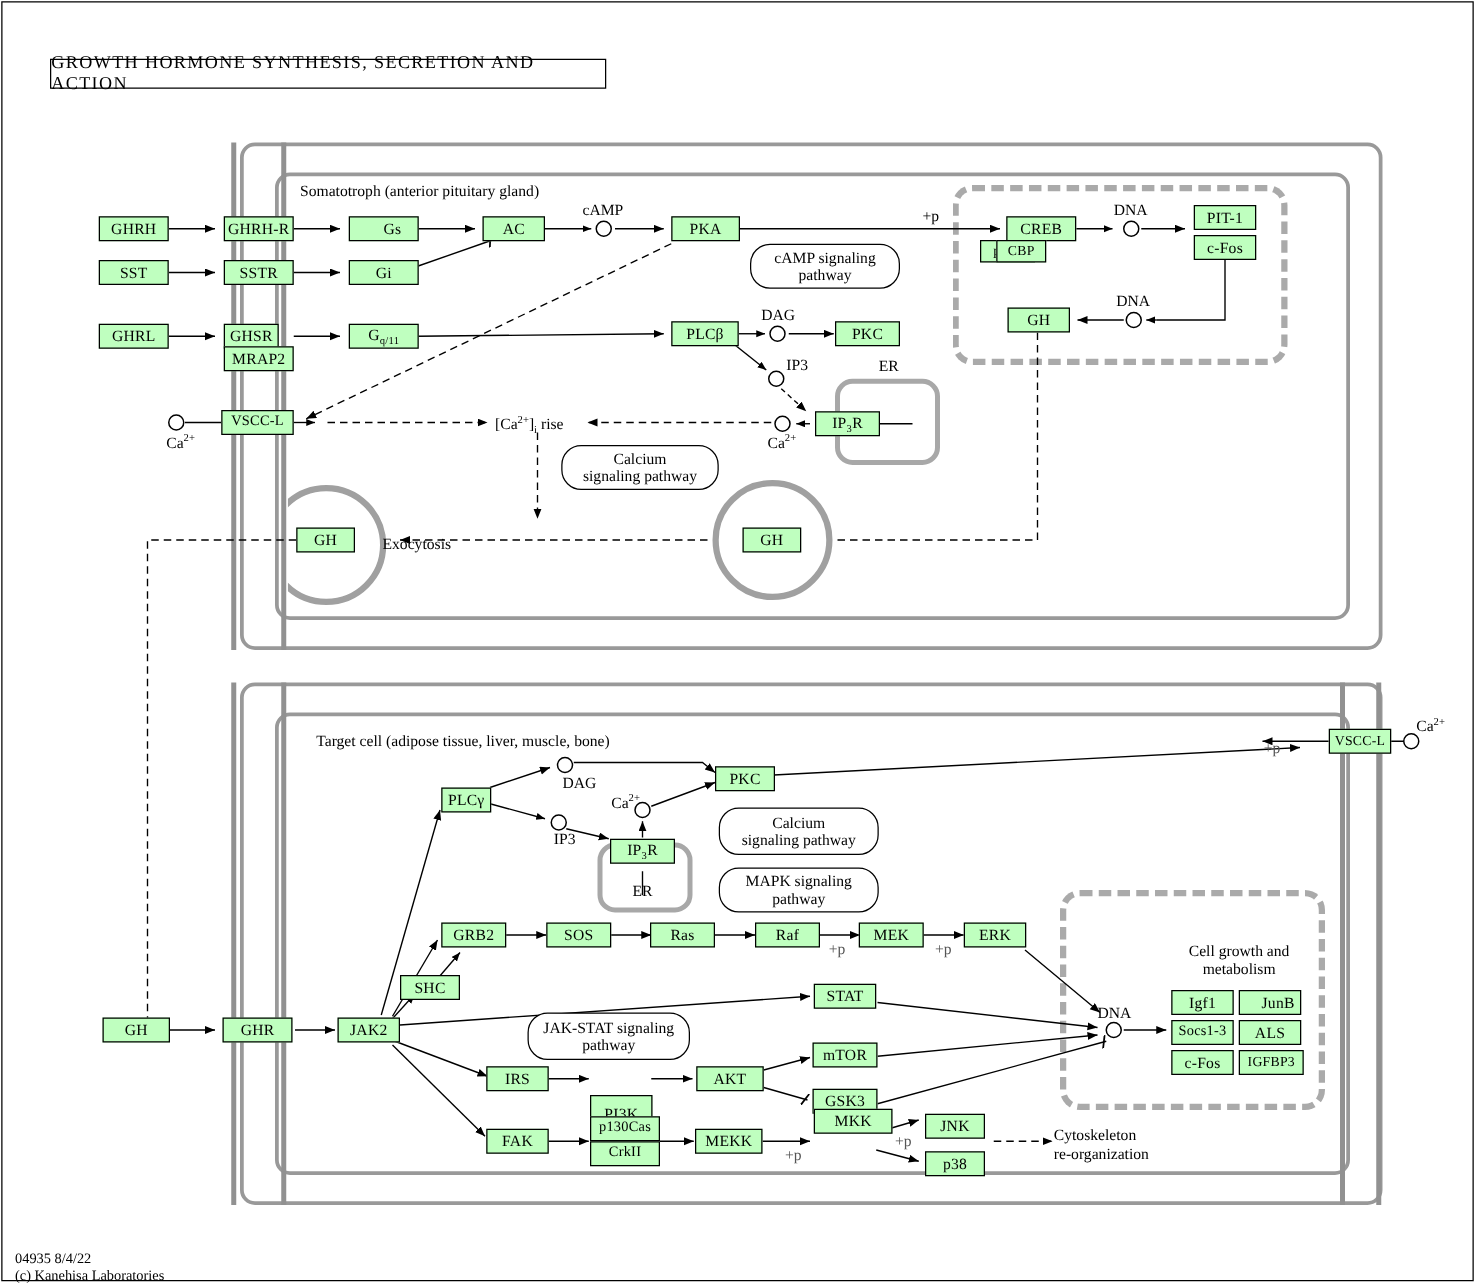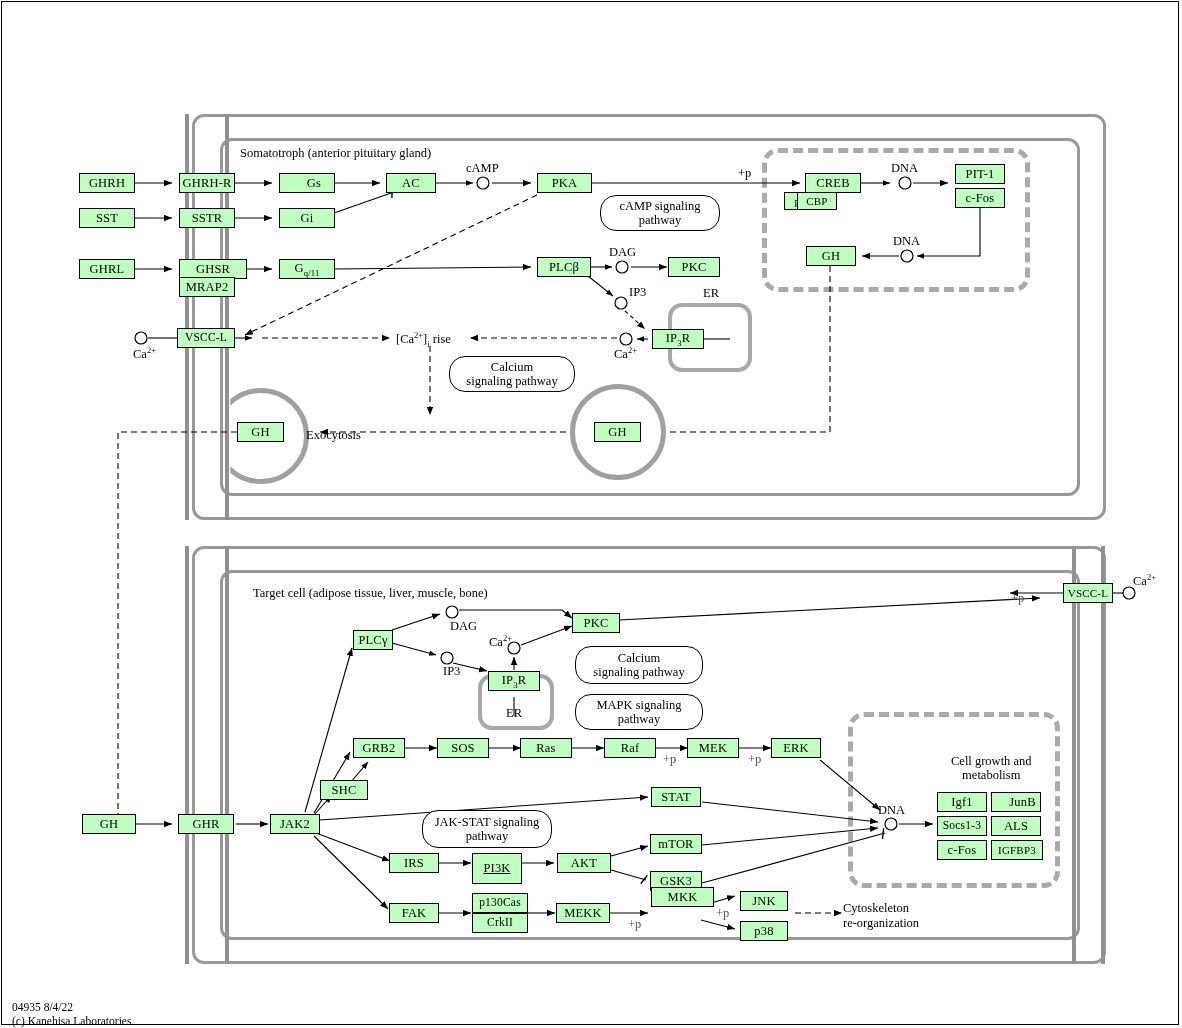--- a/index.html
+++ b/index.html
@@ -38,20 +38,21 @@
         line-height:1.25;}
   .sup{font-size:8.5px;vertical-align:super;}
   .sub{font-size:8.5px;vertical-align:sub;}
 </style>
 </head>
 <body>
 
 <div id="root">
   <div id="frame"></div>
 
+  <div class="title-box">GROWTH  HORMONE  SYNTHESIS,  SECRETION  AND  ACTION</div>
 
   <div class="panel" style="left:192px;top:114px;width:914px;height:406px;"></div>
   <div class="panel" style="left:220px;top:138px;width:860px;height:358px;"></div>
 
   <div class="panel" style="left:192px;top:546px;width:914px;height:418px;"></div>
   <div class="panel" style="left:220px;top:570px;width:860px;height:370px;"></div>
 
   <div class="lbl" style="left:240px;top:146px;">Somatotroph (anterior pituitary gland)</div>
   <div class="lbl" style="left:253px;top:586px;">Target cell (adipose tissue, liver, muscle, bone)</div>
 
@@ -214,21 +215,21 @@
       <line x1="795" y1="913" x2="842" y2="913" stroke-dasharray="6,4" marker-end="url(#ah)"></line>
     </g>
   </svg>
 
   <div class="node" style="left:79px;top:173px;width:56px;height:20px;">GHRH</div>
   <div class="node" style="left:79px;top:208px;width:56px;height:20px;">SST</div>
   <div class="node" style="left:79px;top:259px;width:56px;height:20px;">GHRL</div>
 
   <div class="node" style="left:179px;top:173px;width:56px;height:20px;">GHRH-R</div>
   <div class="node" style="left:179px;top:208px;width:56px;height:20px;">SSTR</div>
-  <div class="node" style="left:179px;top:259px;width:68px;height:20px;">GHSR</div>
+  <div class="node" style="left:179px;top:259px;width:44px;height:20px;">GHSR</div>
   <div class="node" style="left:179px;top:277px;width:56px;height:20px;">MRAP2</div>
   <div class="node" style="left:177px;top:328px;width:58px;height:20px;font-size:11.5px;">VSCC-L</div>
 
   <div class="node" style="left:279px;top:173px;width:56px;height:20px;padding-left:14px;">Gs</div>
   <div class="node" style="left:279px;top:208px;width:56px;height:20px;">Gi</div>
   <div class="node" style="left:279px;top:259px;width:56px;height:20px;">
     <span>G<span class="sub">q/11</span></span>
   </div>
 
   <div class="node" style="left:386px;top:173px;width:50px;height:20px;">AC</div>
@@ -281,21 +282,21 @@
   <div class="node" style="left:353px;top:738px;width:52px;height:20px;">GRB2</div>
   <div class="node" style="left:320px;top:780px;width:48px;height:20px;">SHC</div>
   <div class="node" style="left:437px;top:738px;width:52px;height:20px;">SOS</div>
   <div class="node" style="left:520px;top:738px;width:52px;height:20px;">Ras</div>
   <div class="node" style="left:604px;top:738px;width:52px;height:20px;">Raf</div>
   <div class="node" style="left:687px;top:738px;width:52px;height:20px;">MEK</div>
   <div class="node" style="left:771px;top:738px;width:50px;height:20px;">ERK</div>
   <div class="node" style="left:651px;top:787px;width:50px;height:20px;">STAT</div>
 
   <div class="node" style="left:389px;top:853px;width:50px;height:20px;">IRS</div>
-  <div class="node" style="left:472px;top:853px;width:50px;height:31px;text-decoration:underline;">PI3K</div>
+  <div class="node" style="left:472px;top:876px;width:50px;height:31px;text-decoration:underline;">PI3K</div>
   <div class="node" style="left:557px;top:853px;width:54px;height:20px;">AKT</div>
   <div class="node" style="left:650px;top:834px;width:52px;height:20px;">mTOR</div>
   <div class="node" style="left:650px;top:871px;width:52px;height:20px;">GSK3</div>
 
   <div class="node" style="left:389px;top:903px;width:50px;height:20px;">FAK</div>
   <div class="node" style="left:472px;top:893px;width:56px;height:20px;font-size:11.5px;">p130Cas</div>
   <div class="node" style="left:472px;top:913px;width:56px;height:20px;font-size:11.5px;">CrkII</div>
   <div class="node" style="left:556px;top:903px;width:54px;height:20px;">MEKK</div>
   <div class="node" style="left:651px;top:887px;width:63px;height:20px;">MKK</div>
   <div class="node" style="left:740px;top:891px;width:48px;height:20px;">JNK</div>

